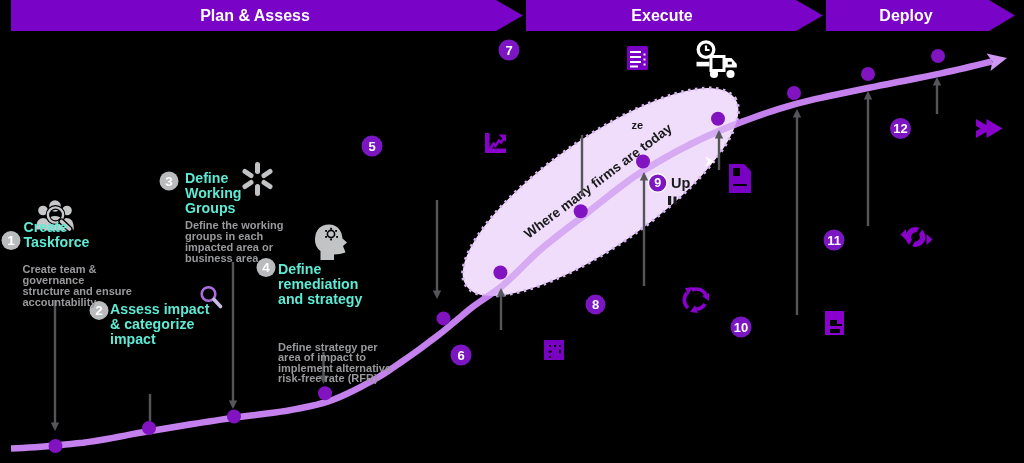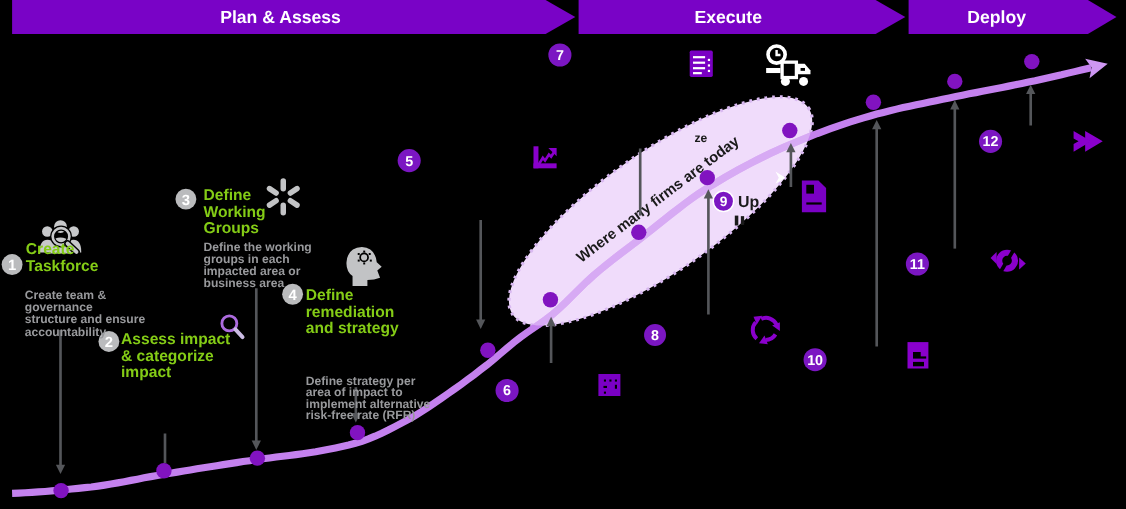--- a/index.html
+++ b/index.html
@@ -1,19 +1,19 @@
 <!DOCTYPE html>
 <html><head>
 <meta charset="utf-8">
 <style>
   html,body{margin:0;padding:0;background:#000;}
   #stage{position:relative;width:1024px;height:463px;background:#000;overflow:hidden;
     font-family:"Liberation Sans", sans-serif;}
   .txt{position:absolute;font-weight:bold;}
-  .title{font-size:14.2px;line-height:15px;color:#84cc16;}
+  .title{font-size:14.2px;line-height:15px;color:#5eead4;}
   .desc{font-size:11px;line-height:11px;color:#98999C;}
 </style>
 </head>
 <body>
 <div id="stage">
 <svg width="1024" height="463" viewBox="0 0 1024 463" style="position:absolute;left:0;top:0">
 
   <g font-family="Liberation Sans, sans-serif" font-weight="bold">
     <polygon points="11,0 496,0 523,15.5 496,31 11,31" fill="#7903C6"></polygon>
     <polygon points="526,0 796,0 823,15.5 796,31 526,31" fill="#7903C6"></polygon>

